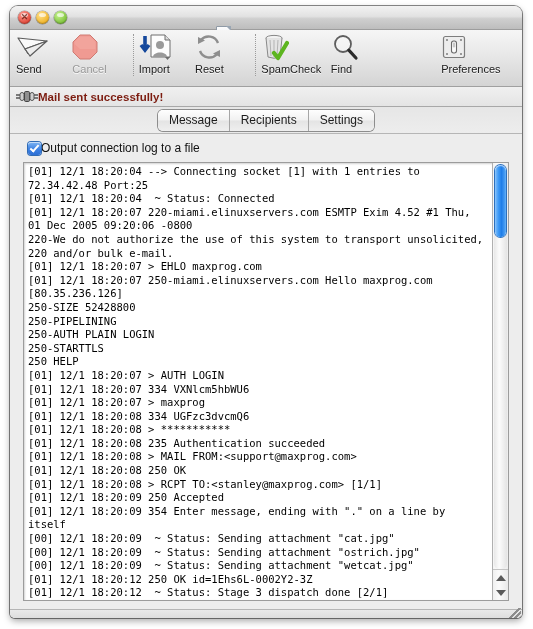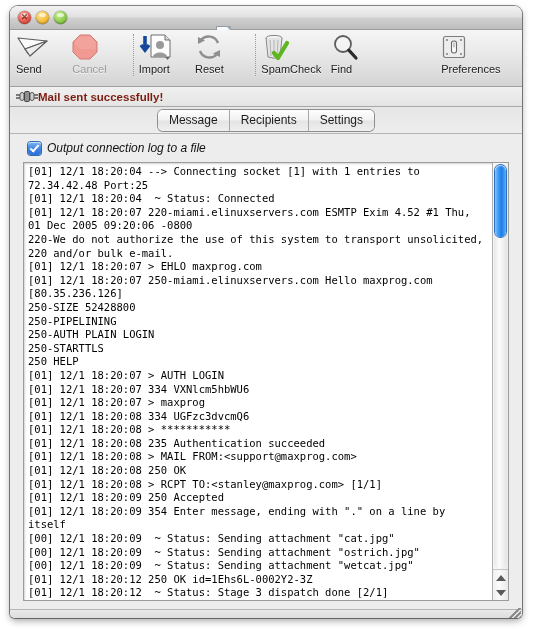--- a/index.html
+++ b/index.html
@@ -174,24 +174,23 @@
   }
   .tabbody {
     flex: 1 1 auto;
     margin: 0 0 0 0;
     position: relative;
     background: #ededed;
     border-top: 1px solid #b6b6b6;
     display: flex; flex-direction: column;
   }
   .checkrow {
-    display: flex; align-items: center; gap: 6px;
+    display: flex; align-items: center; 
     padding: 7px 0 7px 18px;
     flex: 0 0 auto;
-    font-style: italic;
   }
   .checkbox {
     width: 13px; height: 13px; border-radius: 3px;
     background: linear-gradient(to bottom, #7fb5f2, #3d82e4 55%, #2d6fd4);
     box-shadow: inset 0 1px 0 rgba(255,255,255,0.55), 0 0 0 1px #2f6bb5;
     position: relative;
   }
   .checkbox::after {
     content: "";
     position: absolute; left: 4px; top: 1px;

